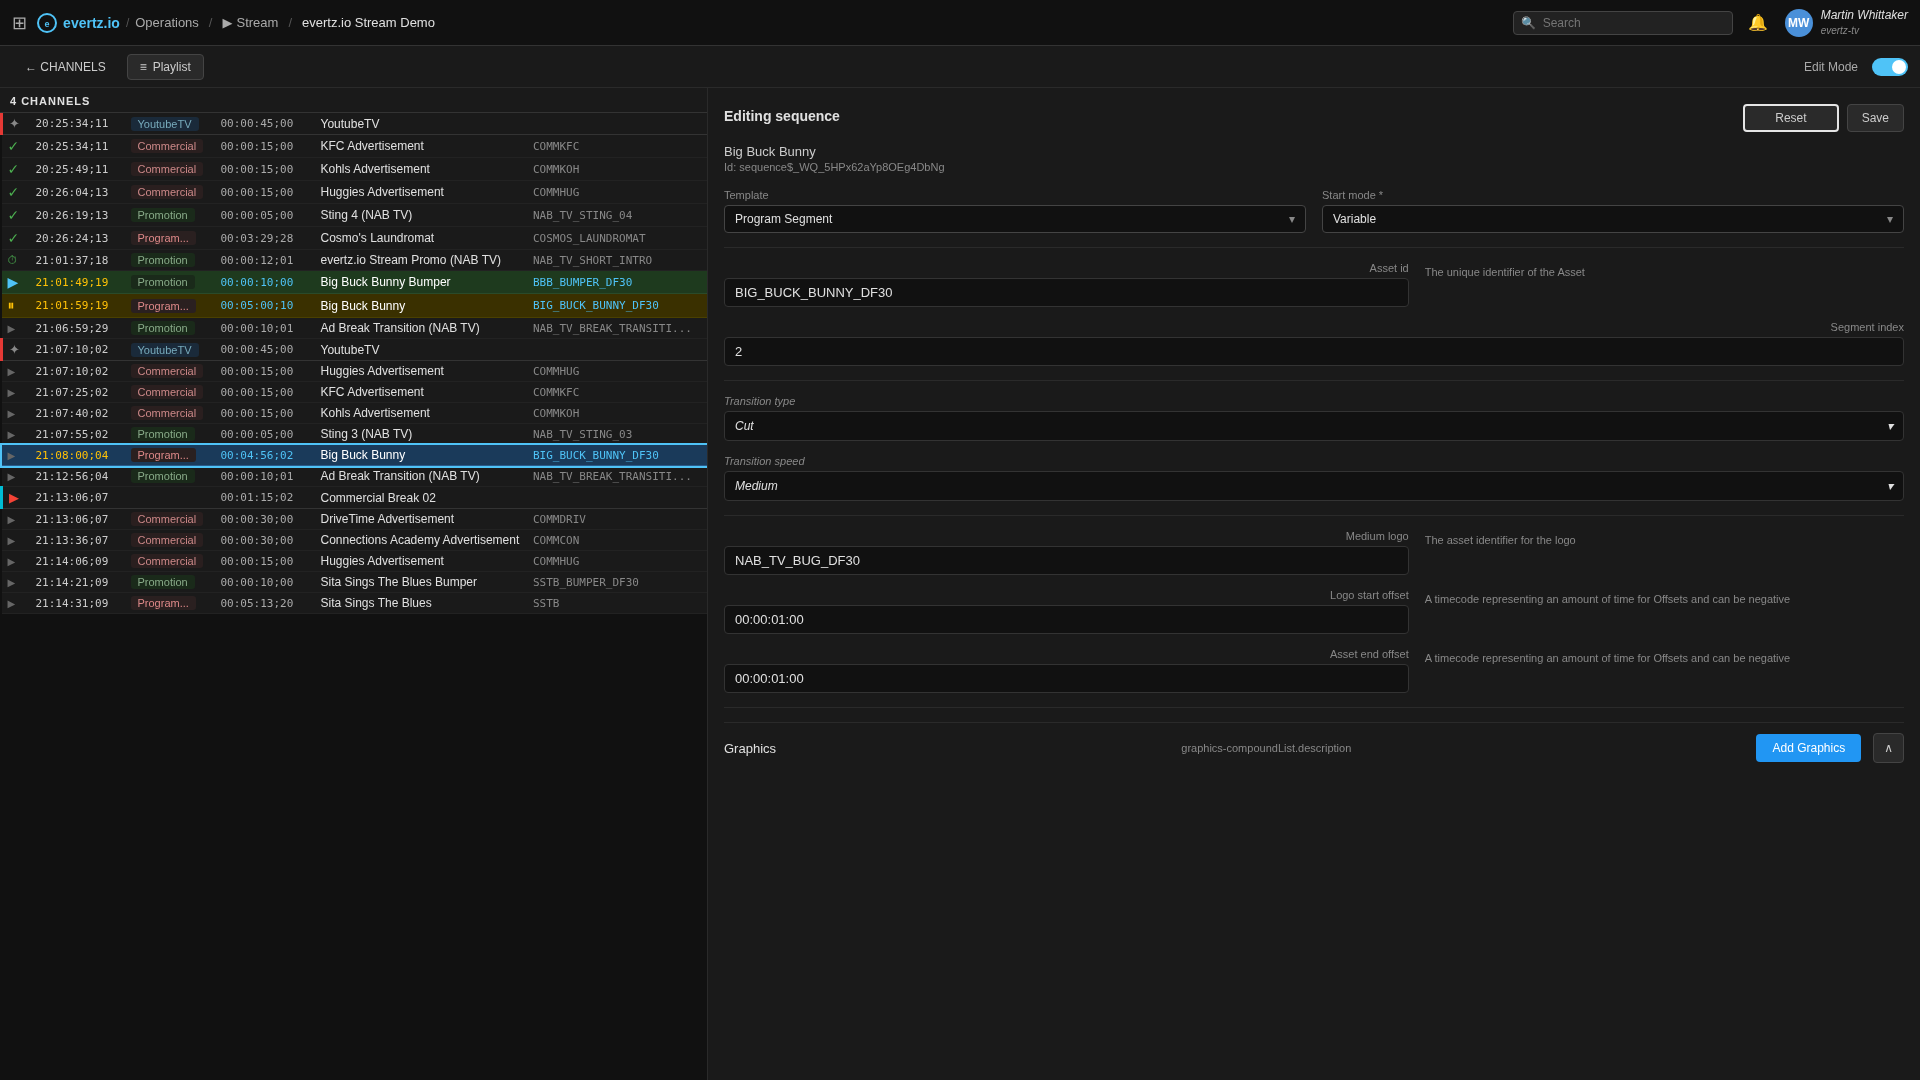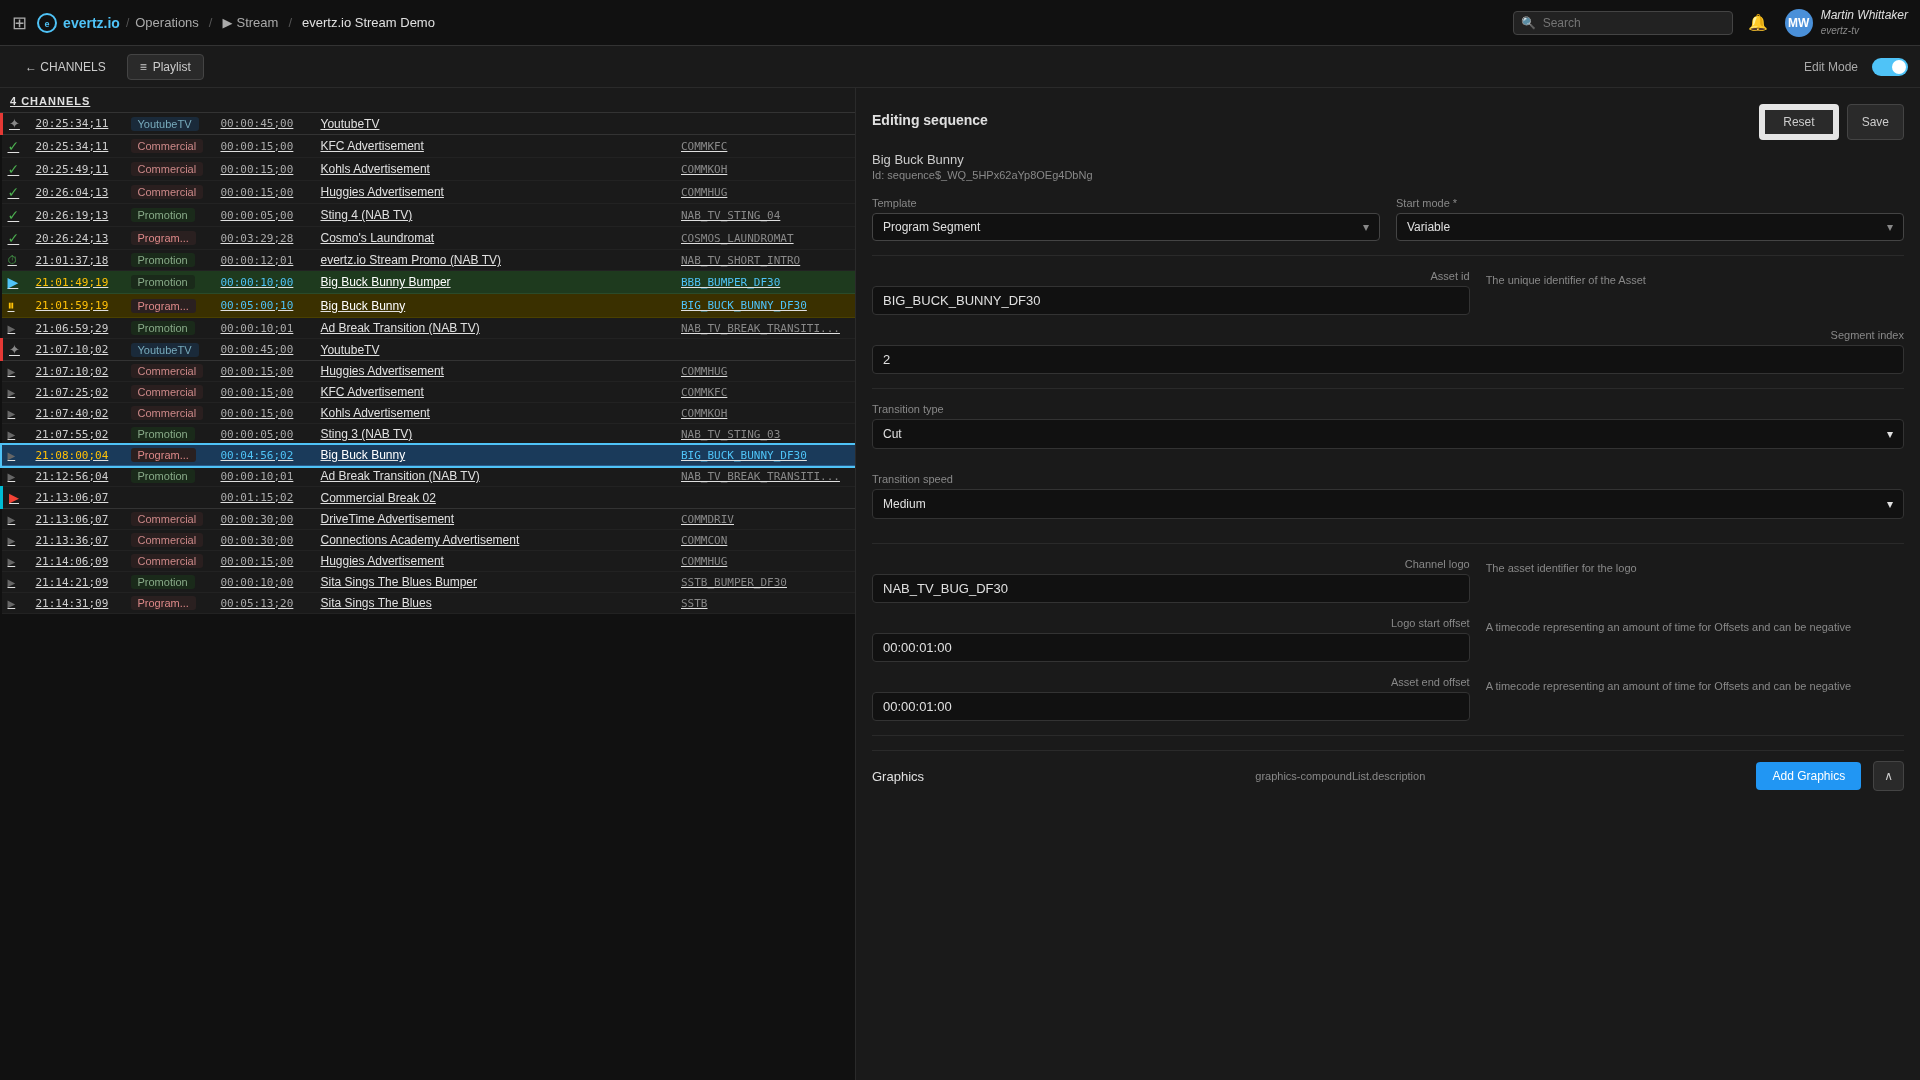--- a/index.html
+++ b/index.html
@@ -31,21 +31,21 @@
     .toolbar-btn.active { background: #2a2a2a; border-color: #444; }
     .toolbar-spacer { flex: 1; }
     .edit-mode-label { font-size: 12px; color: #aaa; margin-right: 6px; }
     .toggle-switch { width: 36px; height: 18px; background: #4fc3f7; border-radius: 9px; position: relative; cursor: pointer; }
     .toggle-switch .knob { position: absolute; right: 2px; top: 2px; width: 14px; height: 14px; background: white; border-radius: 50%; }
 
     
     .main-layout { display: flex; height: calc(1080px - 46px - 42px); }
 
     
-    .left-panel { width: 856px; flex-shrink: 0; background: #111; overflow-y: auto; border-right: 1px solid #2a2a2a; position: relative; text-decoration: underline; }
+    .left-panel { width: 708px; flex-shrink: 0; background: #111; overflow-y: auto; border-right: 1px solid #2a2a2a; position: relative; }
 
     
     .channels-header { background: #1a1a1a; padding: 6px 10px 4px; border-bottom: 1px solid #333; position: sticky; top: 0; z-index: 10; }
     .channels-count { font-size: 11px; font-weight: bold; color: #e0e0e0; letter-spacing: 1px; }
 
     
     .playlist-table { width: 100%; border-collapse: collapse; }
     .playlist-table td { padding: 3px 6px; vertical-align: middle; white-space: nowrap; }
 
     .row-normal { background: #1a1a1a; border-bottom: 1px solid #222; }
@@ -71,41 +71,41 @@
     .type-program { background: #2a2020; color: #d88; }
 
     
     .right-panel { flex: 1; background: #1a1a1a; overflow-y: auto; padding: 16px; }
     .editing-title { font-size: 14px; font-weight: 600; color: #e0e0e0; margin-bottom: 4px; }
     .editing-asset-name { font-size: 13px; color: #ccc; margin-bottom: 2px; }
     .editing-asset-id { font-size: 11px; color: #888; margin-bottom: 16px; }
 
     .right-header { display: flex; align-items: center; justify-content: space-between; margin-bottom: 12px; }
     .right-actions { display: flex; gap: 8px; }
-    .btn-reset { background: #2a2a2a; border: 6px solid #e5e5e5; color: #ccc; padding: 5px 18px; border-radius: 4px; cursor: pointer; font-size: 12px; }
+    .btn-reset { background: #2a2a2a; border: 2px solid #e5e5e5; color: #ccc; padding: 5px 30px; border-radius: 4px; cursor: pointer; font-size: 12px; }
     .btn-save { background: #2a2a2a; border: 1px solid #444; color: #ccc; padding: 5px 14px; border-radius: 4px; cursor: pointer; font-size: 12px; }
 
     .form-row { display: flex; gap: 16px; margin-bottom: 14px; }
     .form-field { flex: 1; }
     .form-label { font-size: 11px; color: #888; margin-bottom: 4px; }
     .form-select { display: flex; align-items: center; justify-content: space-between; background: #111; border: 1px solid #444; border-radius: 4px; padding: 6px 10px; cursor: pointer; color: #e0e0e0; font-size: 12px; }
     .form-select .chevron { color: #888; }
 
     .divider { border: none; border-top: 1px solid #2a2a2a; margin: 14px 0; }
 
     .field-group { margin-bottom: 14px; display: flex; gap: 16px; }
     .field-item { flex: 1; }
     .field-label { font-size: 11px; color: #888; margin-bottom: 4px; text-align: right; }
     .field-value { font-size: 13px; color: #e0e0e0; padding: 6px 10px; background: #111; border: 1px solid #333; border-radius: 4px; }
 
     .field-with-desc { display: flex; gap: 16px; margin-bottom: 14px; align-items: flex-start; }
     .field-with-desc .field-main { flex: 1; }
     .field-with-desc .field-desc { flex: 0.7; font-size: 11px; color: #888; padding-top: 4px; }
 
-    .dropdown-row { margin-bottom: 24px; }
+    .dropdown-row { margin-bottom: 14px; font-style: italic; }
     .dropdown-label { font-size: 11px; color: #888; margin-bottom: 4px; }
     .dropdown-box { display: flex; align-items: center; justify-content: space-between; background: #111; border: 1px solid #333; border-radius: 4px; padding: 7px 10px; cursor: pointer; color: #e0e0e0; font-size: 12px; }
 
     .graphics-footer { display: flex; align-items: center; justify-content: space-between; padding: 10px 0; border-top: 1px solid #2a2a2a; }
     .graphics-label { font-size: 13px; color: #e0e0e0; }
     .graphics-desc { font-size: 11px; color: #888; }
     .btn-add-graphics { background: #2196f3; border: none; color: white; padding: 7px 16px; border-radius: 4px; cursor: pointer; font-size: 12px; font-weight: 500; display: flex; align-items: center; gap: 6px; }
     .btn-collapse { background: #2a2a2a; border: 1px solid #444; color: #ccc; padding: 7px 10px; border-radius: 4px; cursor: pointer; font-size: 12px; margin-left: 6px; }
   </style>
 </head>
@@ -417,21 +417,21 @@
       <div class="dropdown-box">
         <span>Medium</span>
         <span>▾</span>
       </div>
     </div>
 
     <hr class="divider">
 
     <div class="field-with-desc">
       <div class="field-main">
-        <div class="field-label">Channel logo</div>
+        <div class="field-label">Medium logo</div>
         <div class="field-value">NAB_TV_BUG_DF30</div>
       </div>
       <div class="field-desc">The asset identifier for the logo</div>
     </div>
 
     <div class="field-with-desc">
       <div class="field-main">
         <div class="field-label">Logo start offset</div>
         <div class="field-value">00:00:01:00</div>
       </div>

